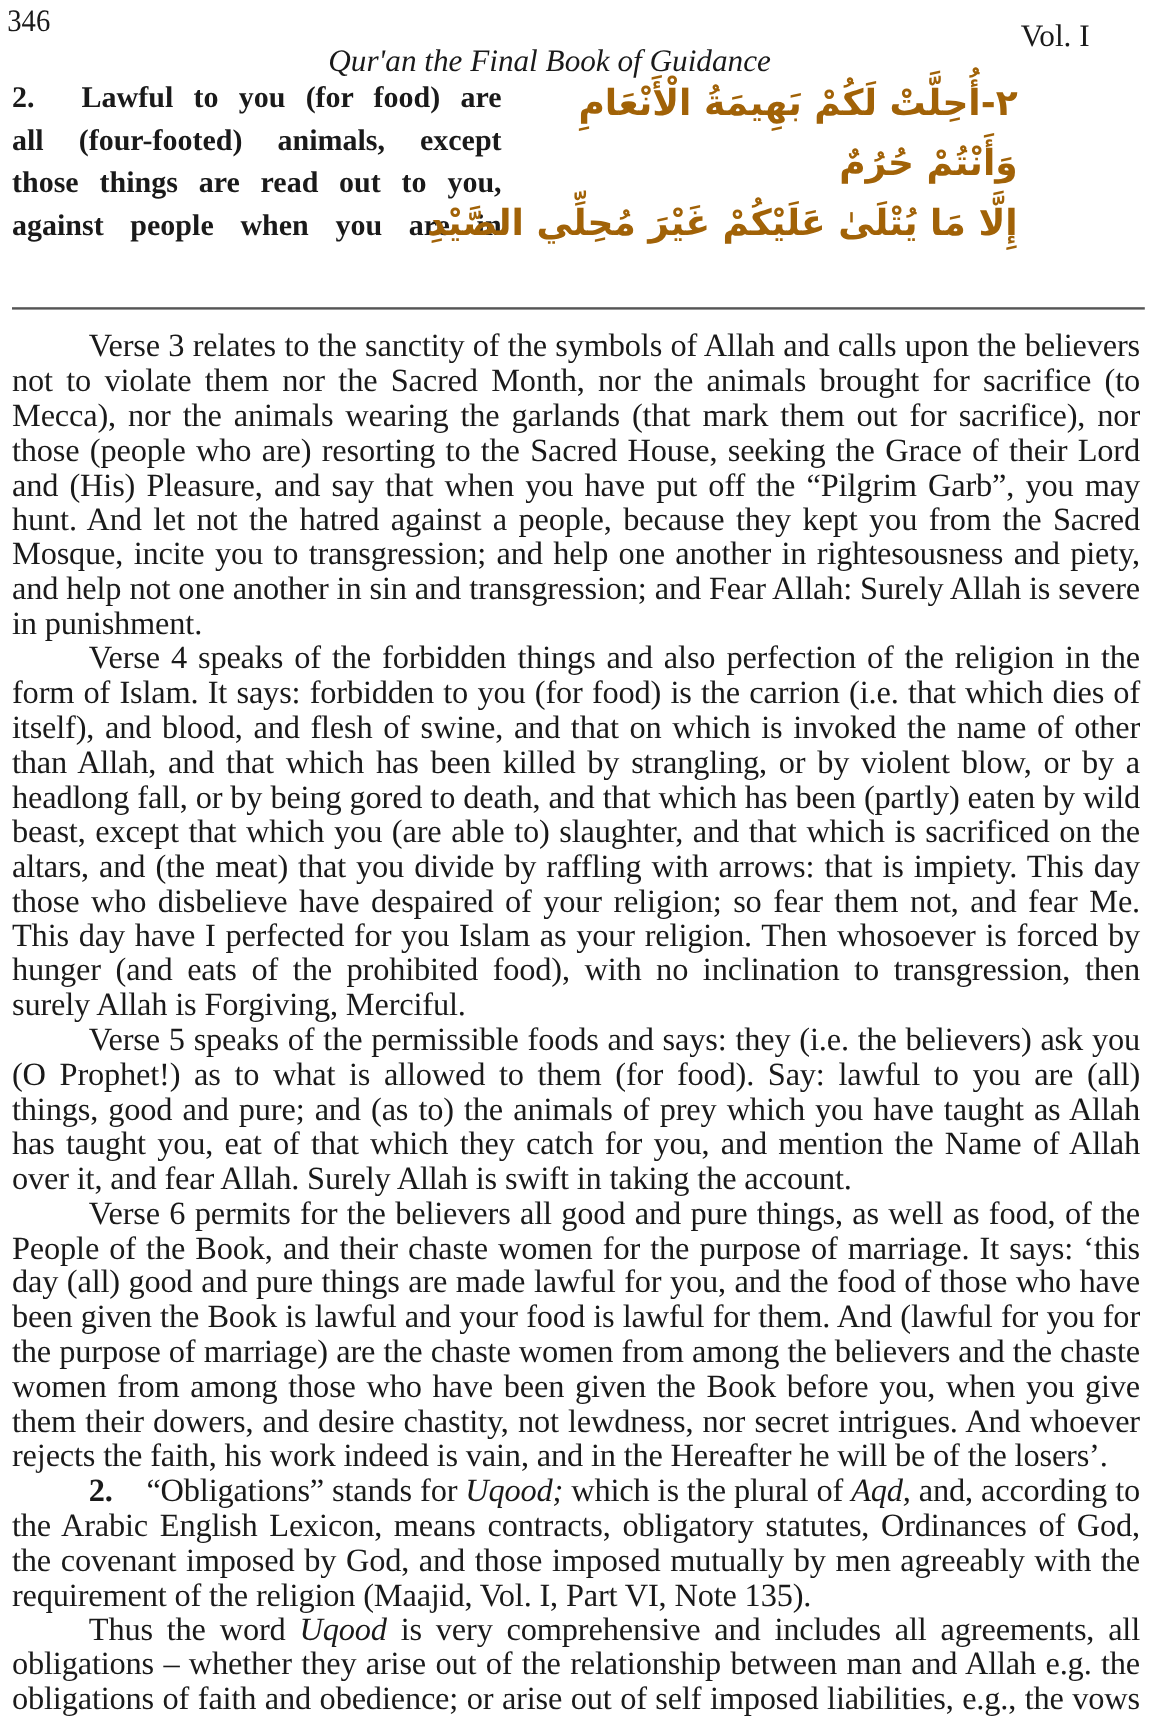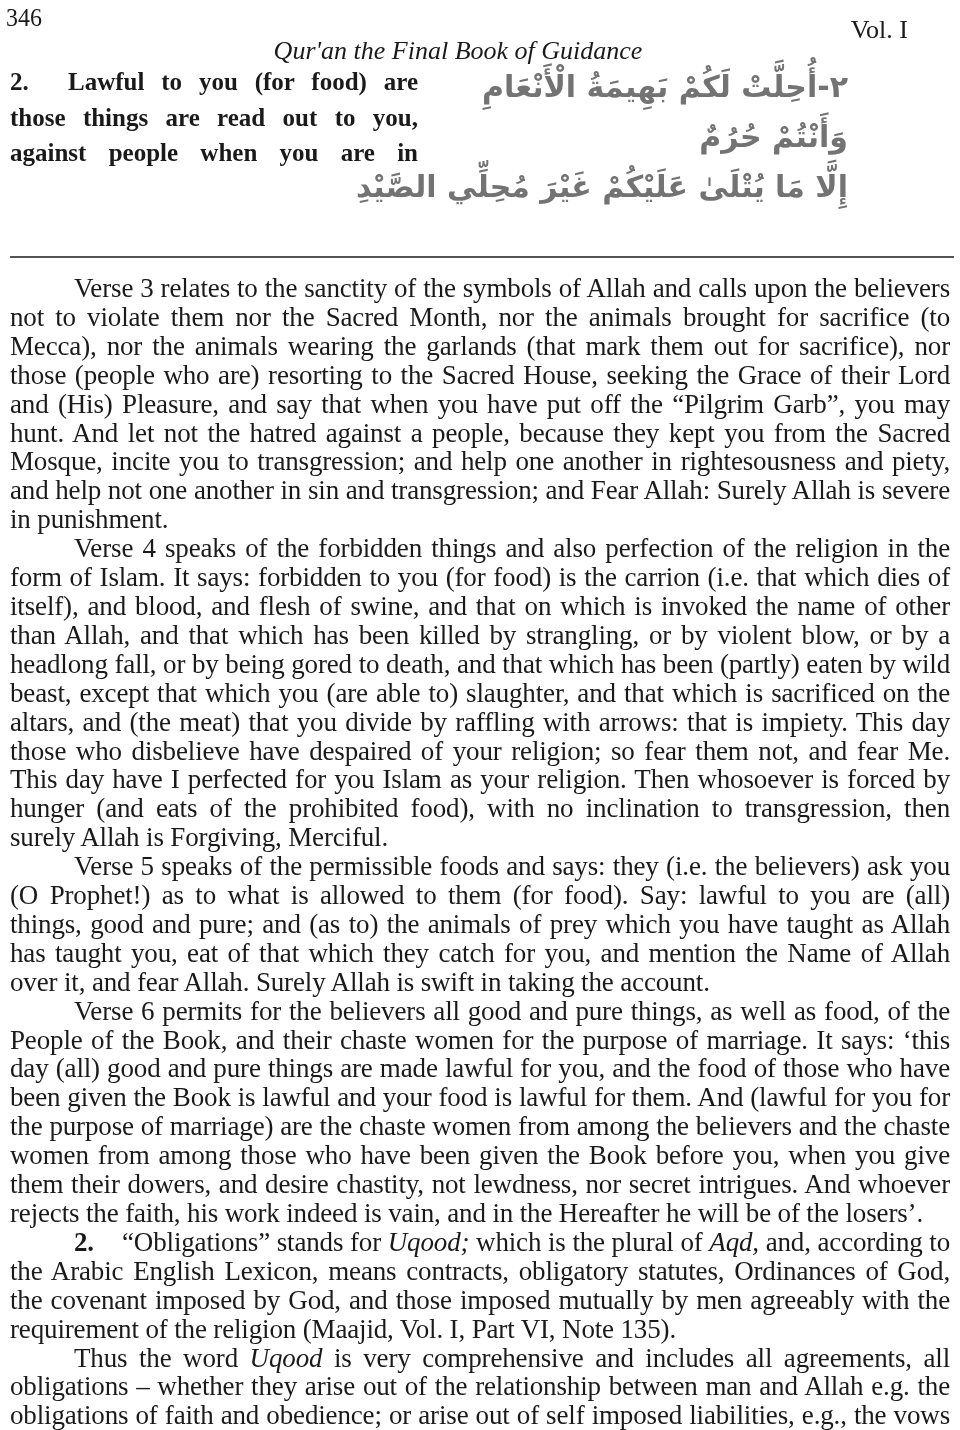--- a/index.html
+++ b/index.html
@@ -20,21 +20,21 @@
       position: absolute; left: 10px; top: 2px; width: 408px;
       font-weight: bold; font-size: 25px; line-height: 35.5px;
       text-align: justify; text-align-last: justify;
     }
     .verse-translation .line { display: block; text-align: justify; text-align-last: justify; white-space: nowrap; }
     .verse-translation .num { display: inline-block; width: 58px; }
     .verse-arabic {
       position: absolute; right: 12px; top: 0; width: 420px;
       direction: rtl; text-align: right;
       font-family: "DejaVu Sans", sans-serif; font-weight: bold;
-      font-size: 30px; line-height: 50px; color: #737373;
+      font-size: 30px; line-height: 50px; color: #a16207;
     }
     .verse-arabic .aline { display: block; white-space: nowrap; }
 
     .divider {
       position: absolute; left: 10px; top: 256px; width: 944px; height: 0;
       border-top: 2px solid #555;
     }
 
     .body-text {
       position: absolute; left: 10px; top: 274px; width: 940px;
@@ -51,20 +51,21 @@
 
 <div class="header">
   <span class="page-num">346</span>
   <span class="book-title">Qur'an the Final Book of Guidance</span>
   <span class="volume">Vol. I</span>
 </div>
 
 <div class="verse-block">
   <div class="verse-translation">
     <span class="line"><span class="num">2.</span><span>Lawful to you (for food) are</span></span>
+    <span class="line">all (four-footed) animals, except</span>
     <span class="line">those things are read out to you,</span>
     <span class="line">against people when you are in</span>
   </div>
   <div class="verse-arabic">
     <span class="aline">٢-أُحِلَّتْ لَكُمْ بَهِيمَةُ الْأَنْعَامِ</span>
     <span class="aline">وَأَنْتُمْ حُرُمٌ</span>
     <span class="aline">إِلَّا مَا يُتْلَىٰ عَلَيْكُمْ غَيْرَ مُحِلِّي الصَّيْدِ</span>
   </div>
 </div>
 

